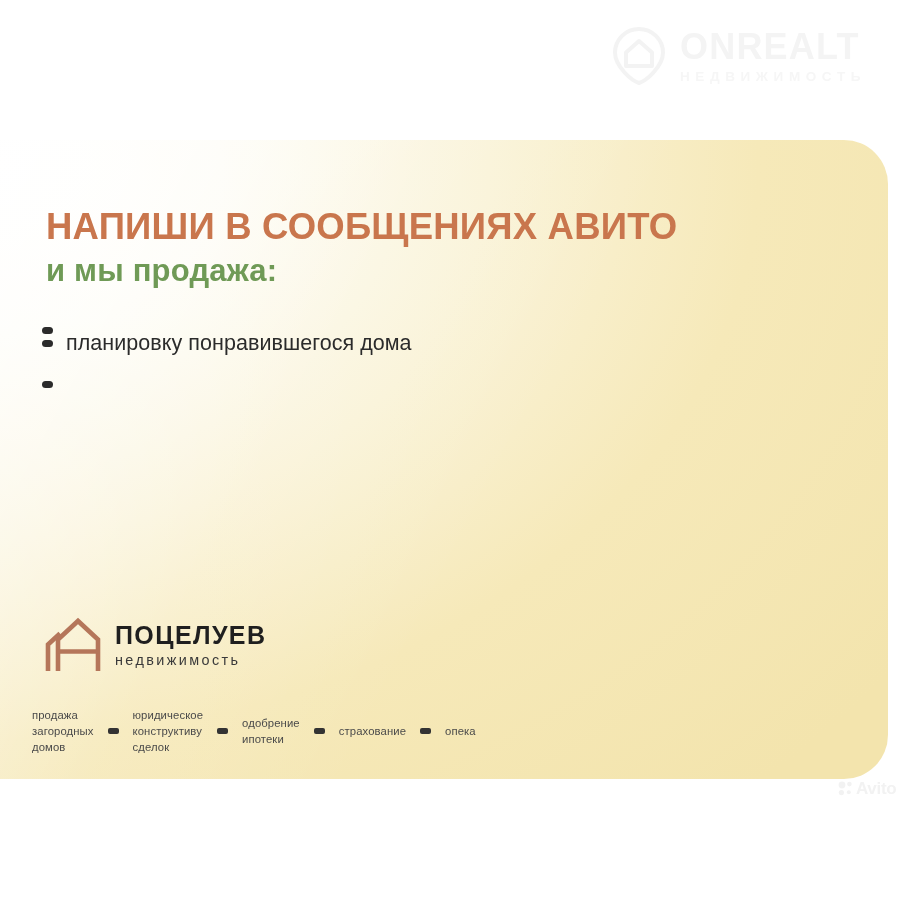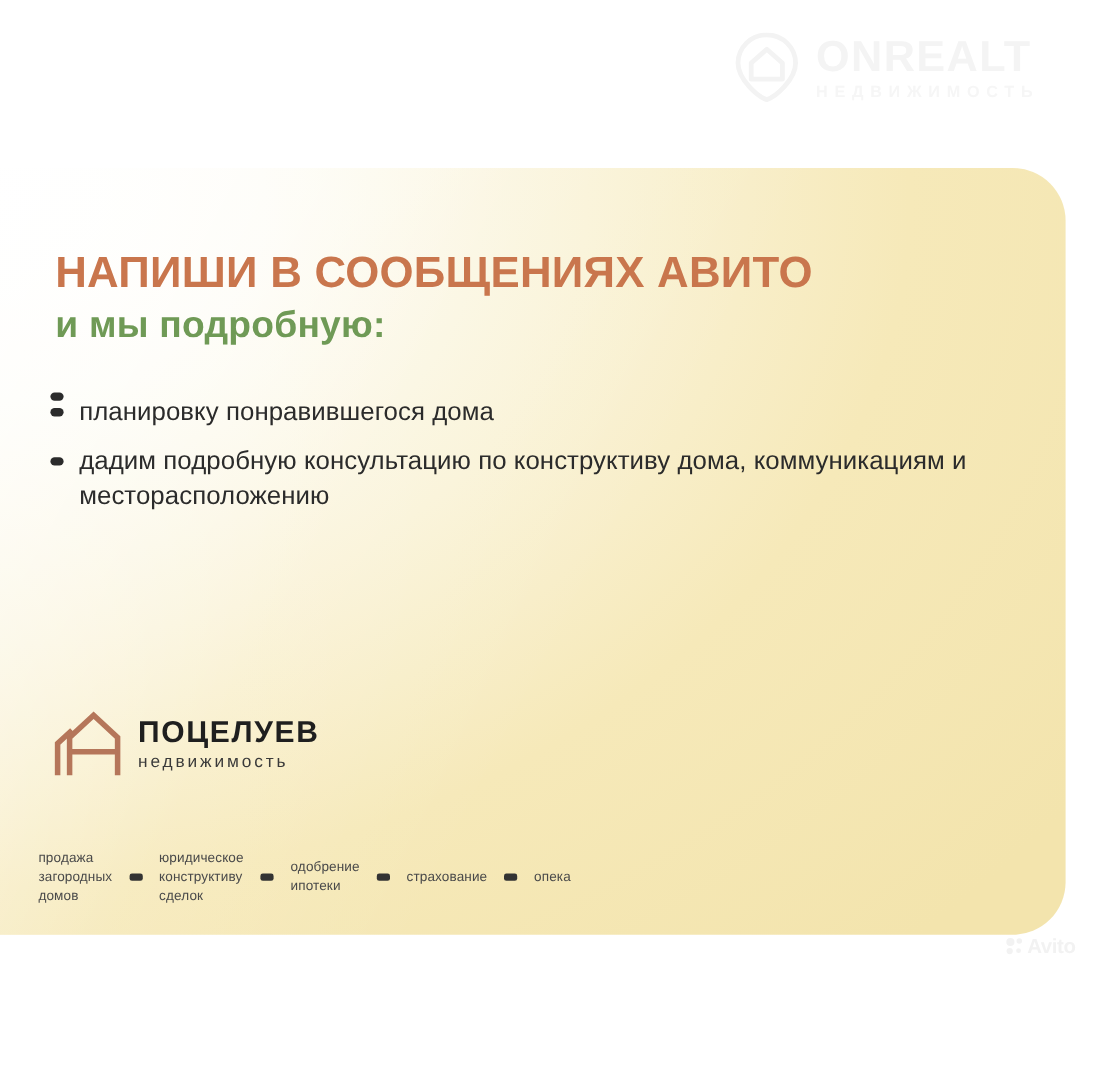--- a/index.html
+++ b/index.html
@@ -153,21 +153,21 @@
     width: 11px;
     height: 6.5px;
     border-radius: 4px;
     background: #2b2b2b;
   }
 
   
   .logo-lockup {
     position: absolute;
     left: 43px;
-    top: 448px;
+    top: 473px;
     display: flex;
     align-items: center;
     gap: 12px;
   }
   .logo-mark {
     width: 60px;
     height: 62px;
     flex: none;
   }
   .logo-text {
@@ -253,34 +253,33 @@
     </div>
   </div>
 
   <div class="card">
     <div class="card-sheen"></div>
 
     <div class="card-inner">
 
       <div class="headline">
         <span class="headline-line1">НАПИШИ В СООБЩЕНИЯХ АВИТО</span>
-        <span class="headline-line2">и мы подробную:</span>
+        <span class="headline-line2">и мы продажа:</span>
       </div>
 
       <ul class="benefits">
         <li class="benefit-item">
           <span class="benefit-bullet"></span>
         </li>
         <li class="benefit-item">
           <span class="benefit-bullet"></span>
           <span>планировку понравившегося дома</span>
         </li>
         <li class="benefit-item">
           <span class="benefit-bullet"></span>
-          <span>дадим подробную консультацию по конструктиву дома, коммуникациям и месторасположению</span>
         </li>
       </ul>
 
       <div class="logo-lockup">
         <svg class="logo-mark" viewBox="0 0 60 62" aria-hidden="true">
           <path d="M15 58 L15 26.5 L35 8 L55 26.5 L55 58" fill="none" stroke="#B5765A" stroke-width="4.6" stroke-linejoin="miter" stroke-linecap="butt"></path>
           <path d="M5 58 L5 31.5 L17 20.5" fill="none" stroke="#B5765A" stroke-width="4.6" stroke-linecap="butt"></path>
           <path d="M15 38.5 L55 38.5" fill="none" stroke="#B5765A" stroke-width="4.6"></path>
         </svg>
         <div class="logo-text">

